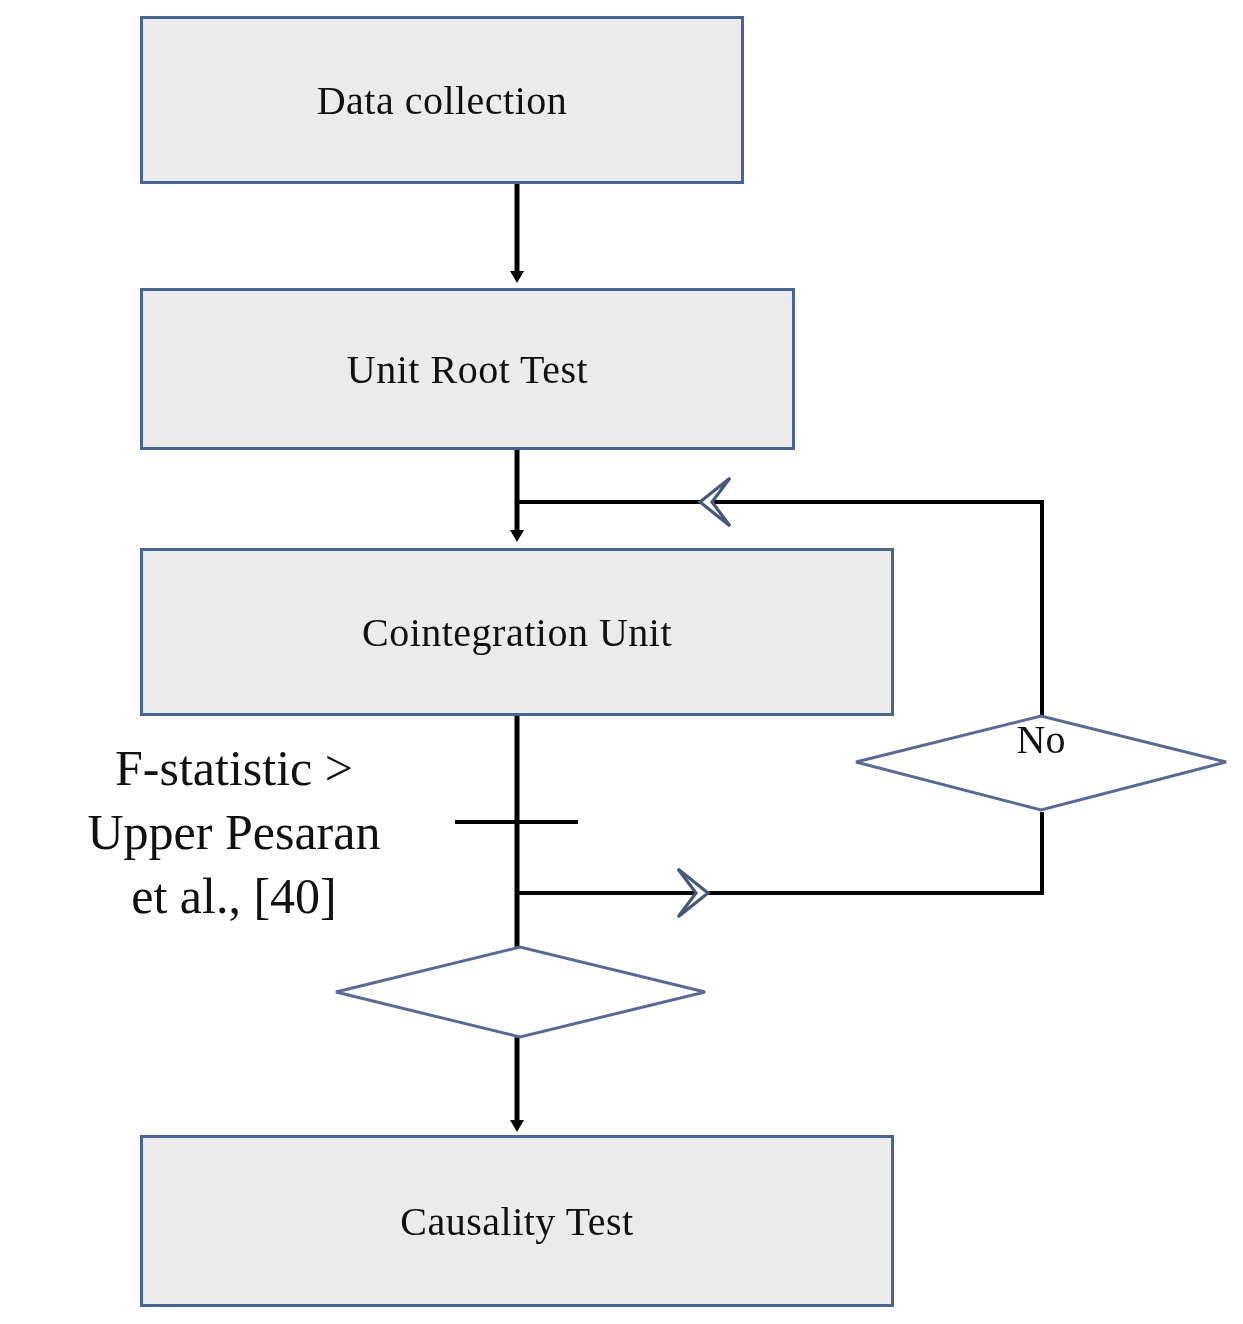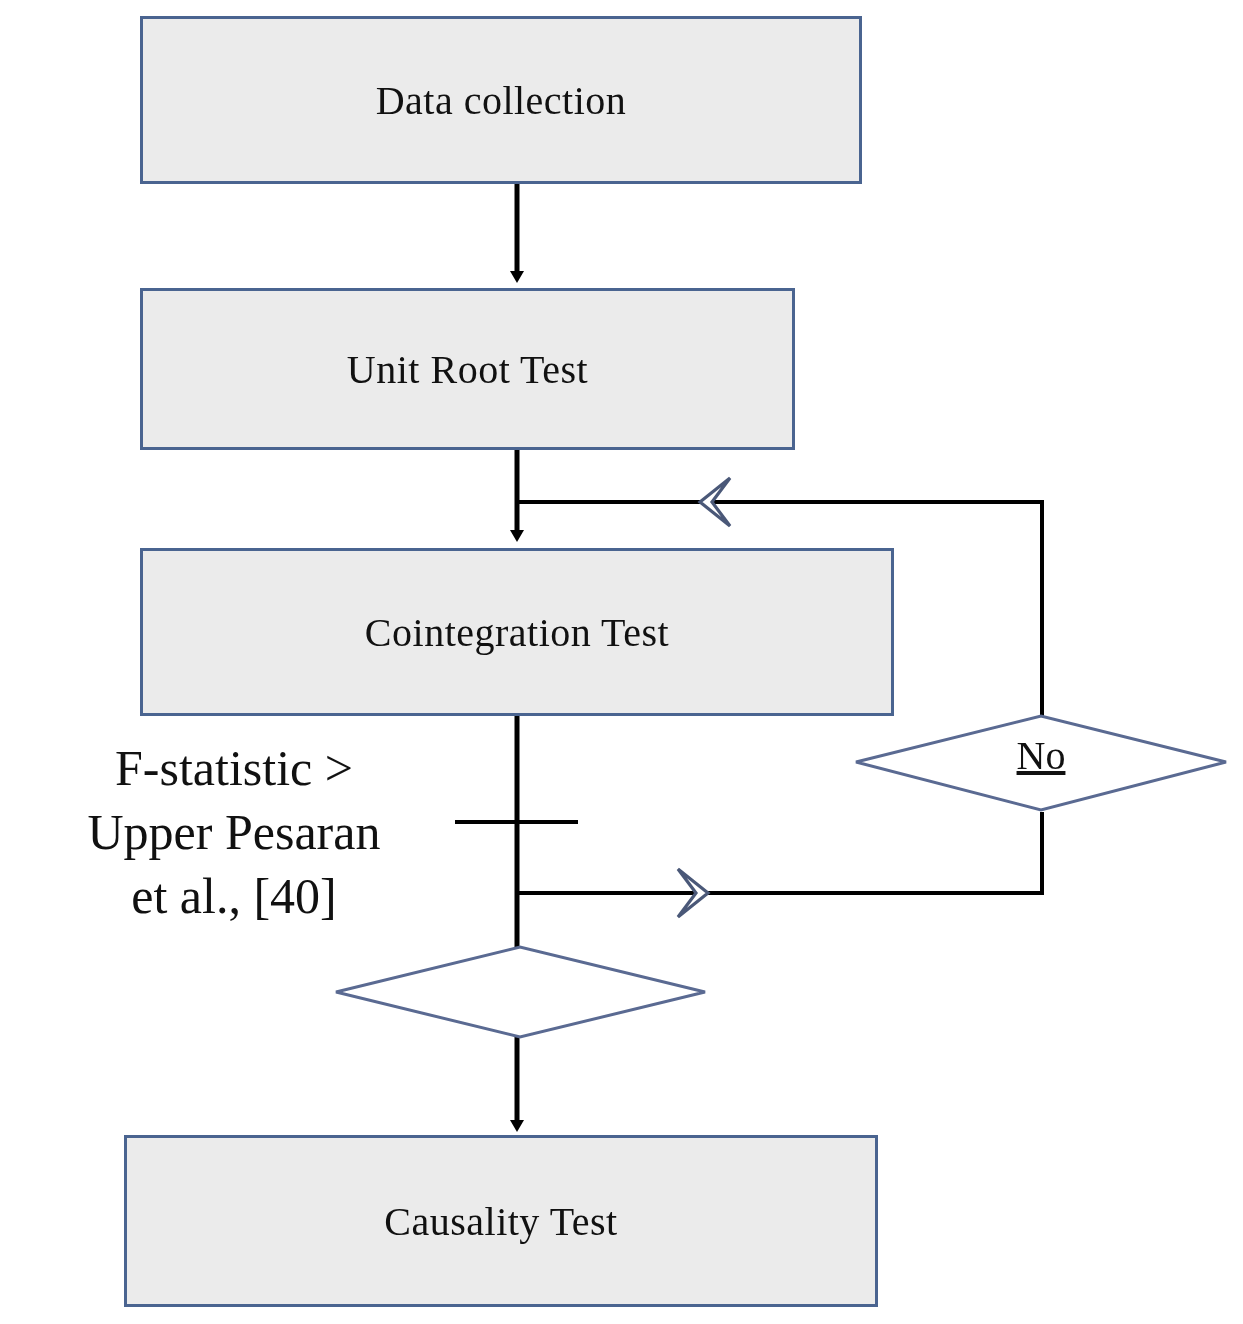--- a/index.html
+++ b/index.html
@@ -102,37 +102,37 @@
 
     <g>
       <polygon points="856,762 1041,716 1226,762 1041,810" fill="#ffffff" stroke="#5a6a92" stroke-width="3"></polygon>
     </g>
 
     <g>
       <polygon points="336,992 520,947 705,992 520,1037" fill="#ffffff" stroke="#5a6a92" stroke-width="3"></polygon>
     </g>
   </svg>
 
-  <div class="node-box" style="left:140px; top:16px; width:722px; height:168px;align-items:center;">
+  <div class="node-box" style="left:140px; top:16px; width:604px; height:168px;align-items:center;">
     <span class="node-label">Data collection</span>
   </div>
 
   <div class="node-box" style="left:140px; top:288px; width:655px; height:162px;">
     <span class="node-label">Unit Root Test</span>
   </div>
 
   <div class="node-box" style="left:140px; top:548px; width:754px; height:168px;">
-    <span class="node-label">Cointegration  Test</span>
+    <span class="node-label">Cointegration  Unit</span>
   </div>
 
-  <div class="node-box" style="left:124px; top:1135px; width:754px; height:172px;">
+  <div class="node-box" style="left:140px; top:1135px; width:754px; height:172px;">
     <span class="node-label">Causality  Test</span>
   </div>
 
-  <div class="diamond-label" style="left:941px; top:732px; width:200px;text-decoration:underline;">No</div>
+  <div class="diamond-label" style="left:941px; top:716px; width:200px;">No</div>
 
 
   <div class="side-note" style="left:10px; top:736px; width:448px;">
     <div>F-statistic &gt;</div>
     <div>Upper Pesaran</div>
     <div>et al., [40]</div>
   </div>
 
 </div>
 

